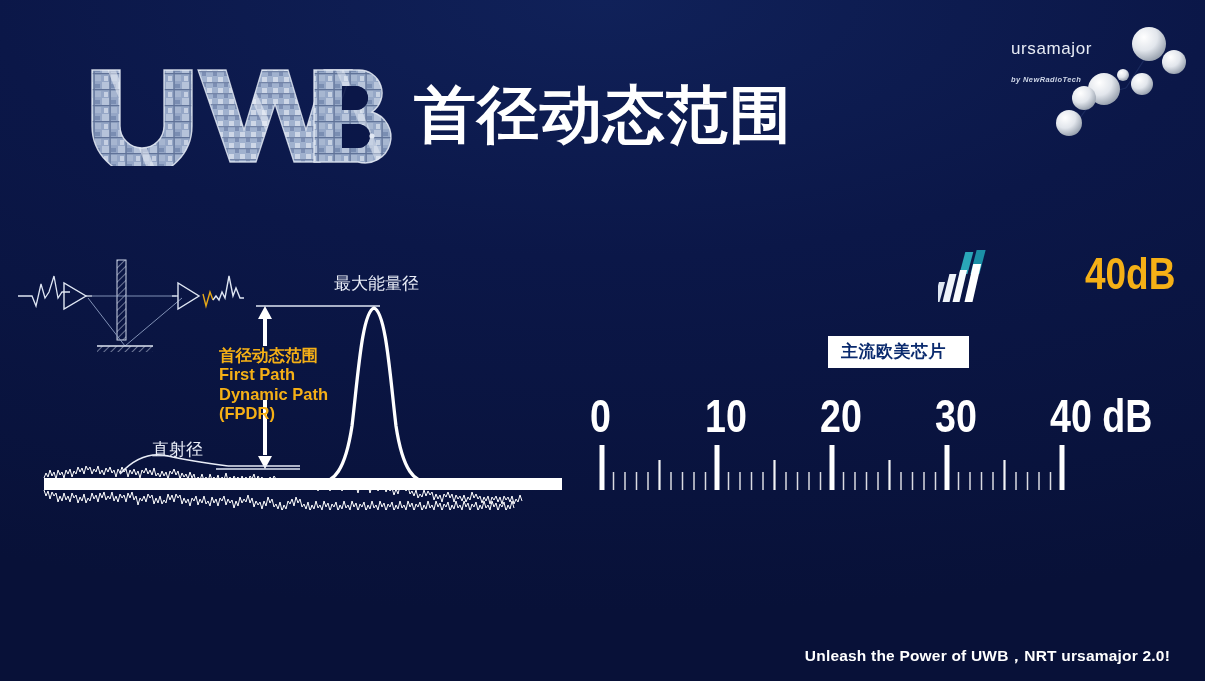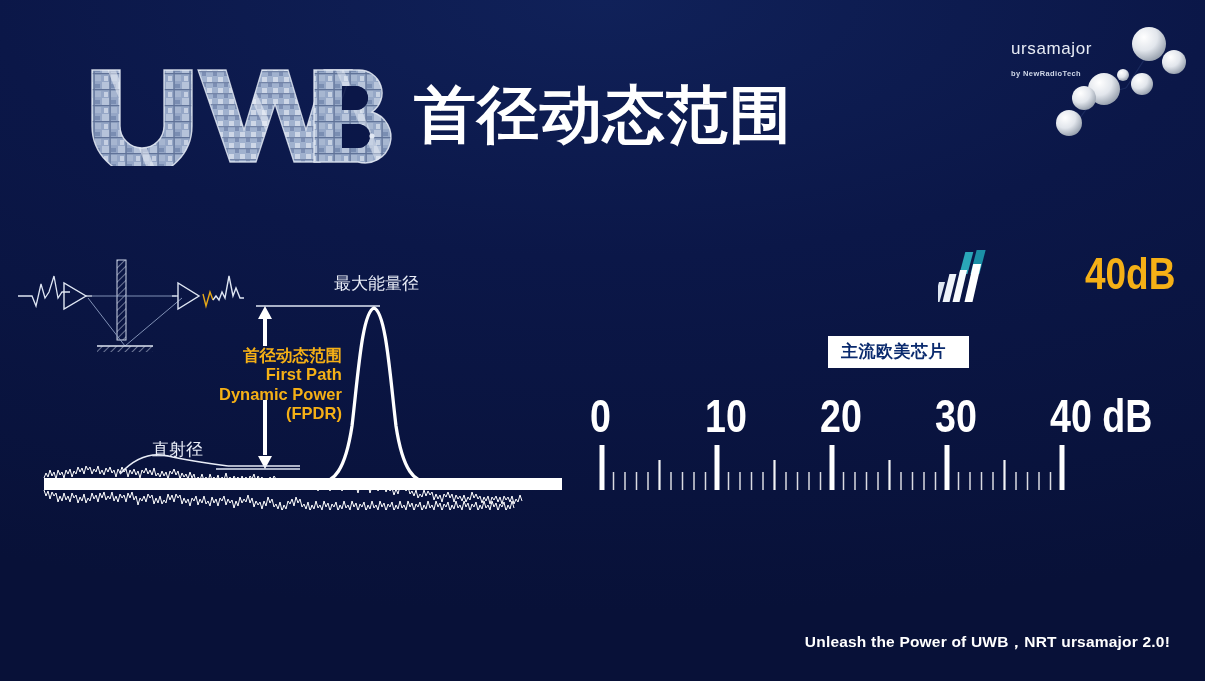--- a/index.html
+++ b/index.html
@@ -44,37 +44,36 @@
   }
   #brand-text{
     position:absolute; left:10px; top:30px;
     text-align:left;
   }
   #brand-name{
     font-size:17px; color:#e8ecf5; letter-spacing:.6px;
     font-weight:normal; line-height:1;
   }
   #brand-sub{
-    margin-top:13px;
+    margin-top:19px;
     font-size:7.5px; color:#cfd7e8; letter-spacing:.4px;
-    font-weight:bold; line-height:1;
+    font-weight:bold; line-height:1;font-style:italic;
   }
   #brand svg{position:absolute; left:0; top:0;}
   
   #diagram{
     position:absolute; left:0; top:250px;
     width:580px; height:260px;
   }
   #diagram svg{display:block;}
   .lbl{
     position:absolute;
     line-height:1.18;
     white-space:nowrap;
     pointer-events:none;
-    text-align:right;
   }
   #lbl-peak{
     left:334px; top:274px;
     font-size:17px; color:#e9edf7; font-weight:normal;
   }
   #lbl-direct{
     left:152px; top:440px;
     font-size:17px; color:#e9edf7; font-weight:normal;
   }
   #lbl-fpdr{
@@ -115,21 +114,21 @@
     white-space:nowrap;
   }
   #big-db{
     position:absolute; left:1085px; top:252px;
     font-size:44px; font-weight:bold; color:#f5b016;
     line-height:1; white-space:nowrap;
     transform:scaleX(.84); transform-origin:left top;
   }
   
   #footer{
-    position:absolute; right:35px; bottom:28px;
+    position:absolute; right:35px; bottom:14px;
     font-size:15.5px; font-weight:bold; color:#ffffff;
     letter-spacing:.2px; white-space:nowrap;
   }
 </style>
 </head>
 <body>
 
 <div id="slide">
 
   <div id="header">
@@ -314,21 +313,21 @@
       </g>
     </svg>
 
   </div>
 
   <div class="lbl" id="lbl-peak">最大能量径</div>
   <div class="lbl" id="lbl-direct">直射径</div>
   <div class="lbl" id="lbl-fpdr">
     <div>首径动态范围</div>
     <div class="en">First Path</div>
-    <div class="en">Dynamic Power</div>
+    <div class="en">Dynamic Path</div>
     <div class="en">(FPDR)</div>
   </div>
 
   <div id="ruler">
     <svg width="610" height="140" viewBox="0 0 610 140">
       <g id="tickgroup" stroke="#ffffff" fill="none">
           <line x1="32" x2="32" y1="130" y2="85" stroke-width="5" stroke-opacity="1"></line>
           <line x1="43.5" x2="43.5" y1="130" y2="112" stroke-width="1.5" stroke-opacity="0.85"></line>
           <line x1="55" x2="55" y1="130" y2="112" stroke-width="1.5" stroke-opacity="0.85"></line>
           <line x1="66.5" x2="66.5" y1="130" y2="112" stroke-width="1.5" stroke-opacity="0.85"></line>

